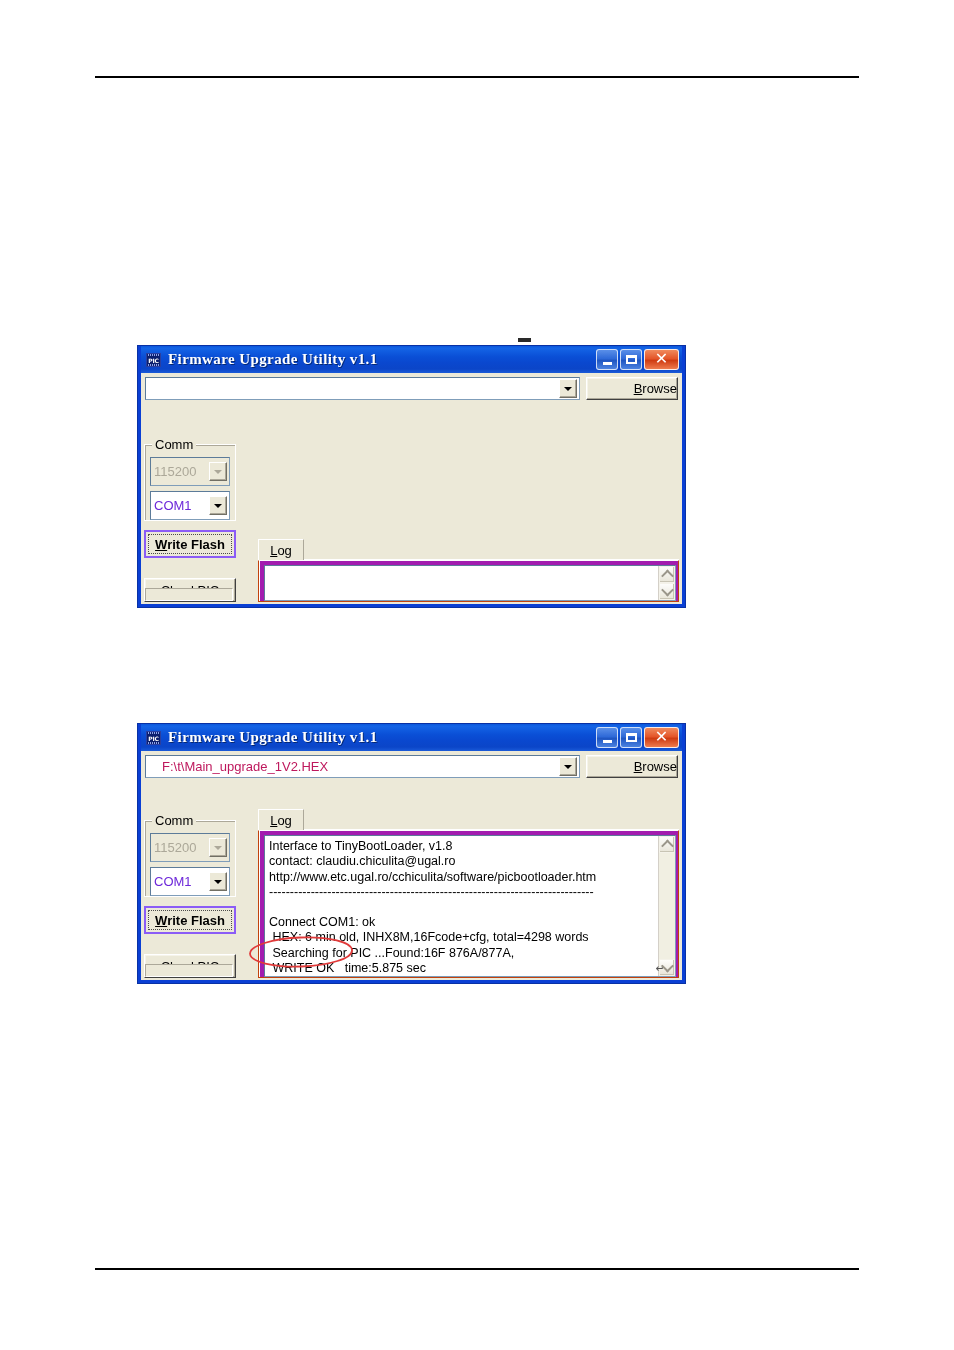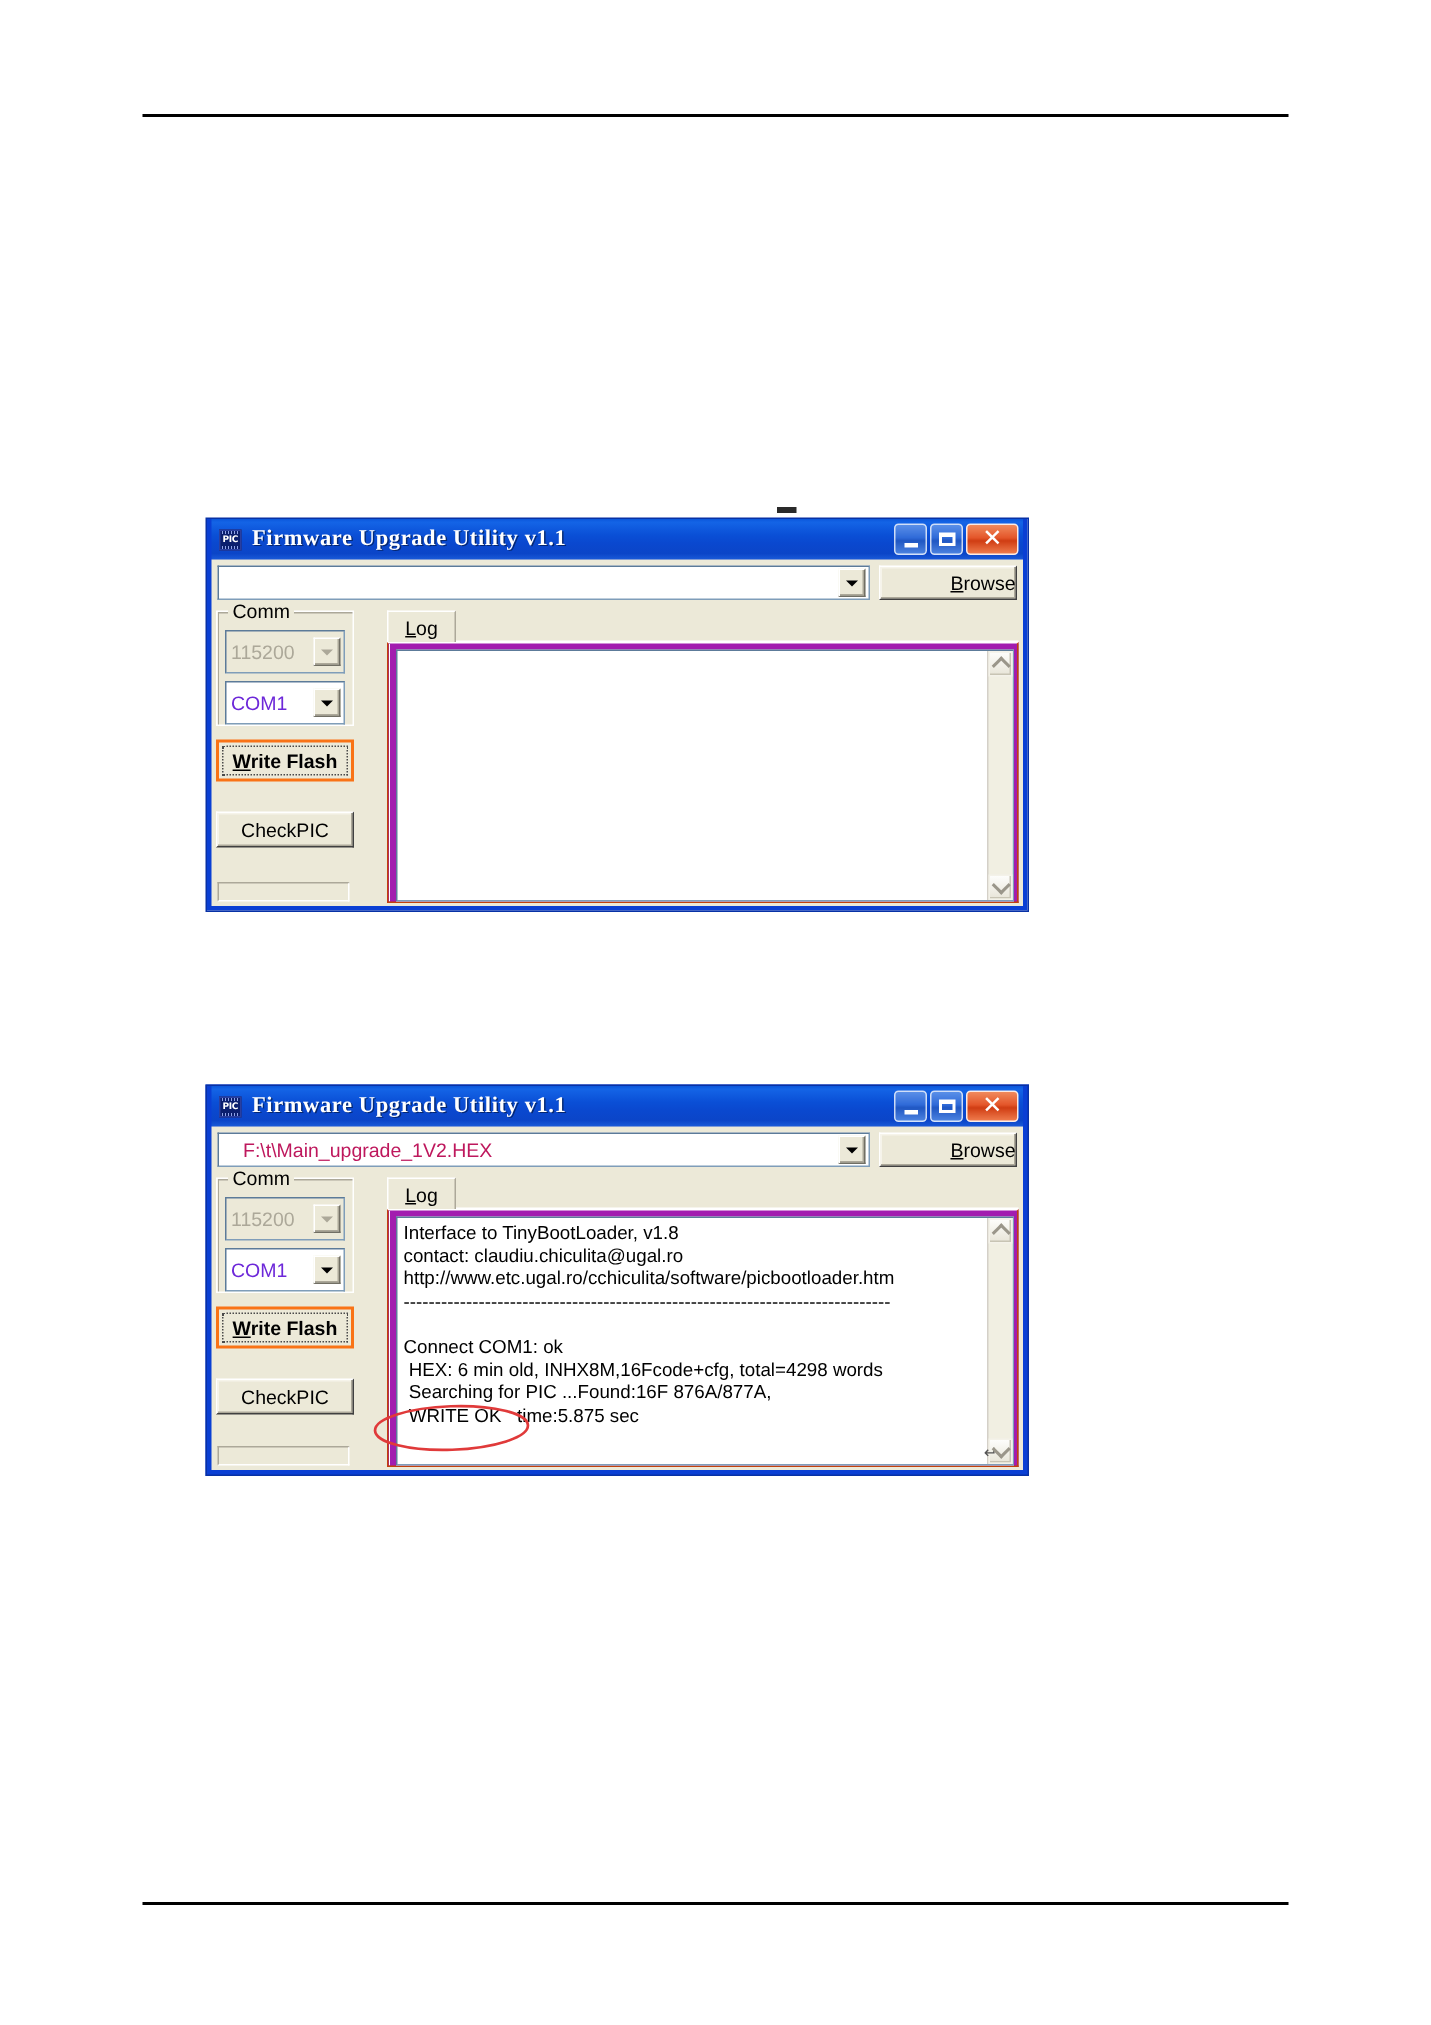--- a/index.html
+++ b/index.html
@@ -233,20 +233,21 @@
     flex: none;
   }
   .acc { text-decoration: underline; }
 
   
   .lower {
     display: flex;
     gap: 5px;
     margin-top: 5px;
     height: calc(100% - 33px);
+    align-items: flex-end;
   }
 
   
   .leftcol {
     width: 92px;
     flex: none;
     display: flex;
     flex-direction: column;
     position: relative;
   }
@@ -293,21 +294,21 @@
     white-space: nowrap;
     overflow: hidden;
   }
   .small-combo.disabled .value { color: #aca899; }
   .small-combo.disabled .arrow-down { border-top-color: #aca899; }
 
   .flash-btn {
     height: 28px;
     margin-top: 9px;
     background: #ece9d8;
-    border: 2px solid #f97316;
+    border: 2px solid #8b5cf6;
     box-sizing: border-box;
     display: flex;
     align-items: center;
     justify-content: center;
     position: relative;
   }
   .flash-btn .inner {
     position: absolute;
     left: 2px; right: 2px; top: 2px; bottom: 2px;
     border: 1px dotted #4a4a4a;

